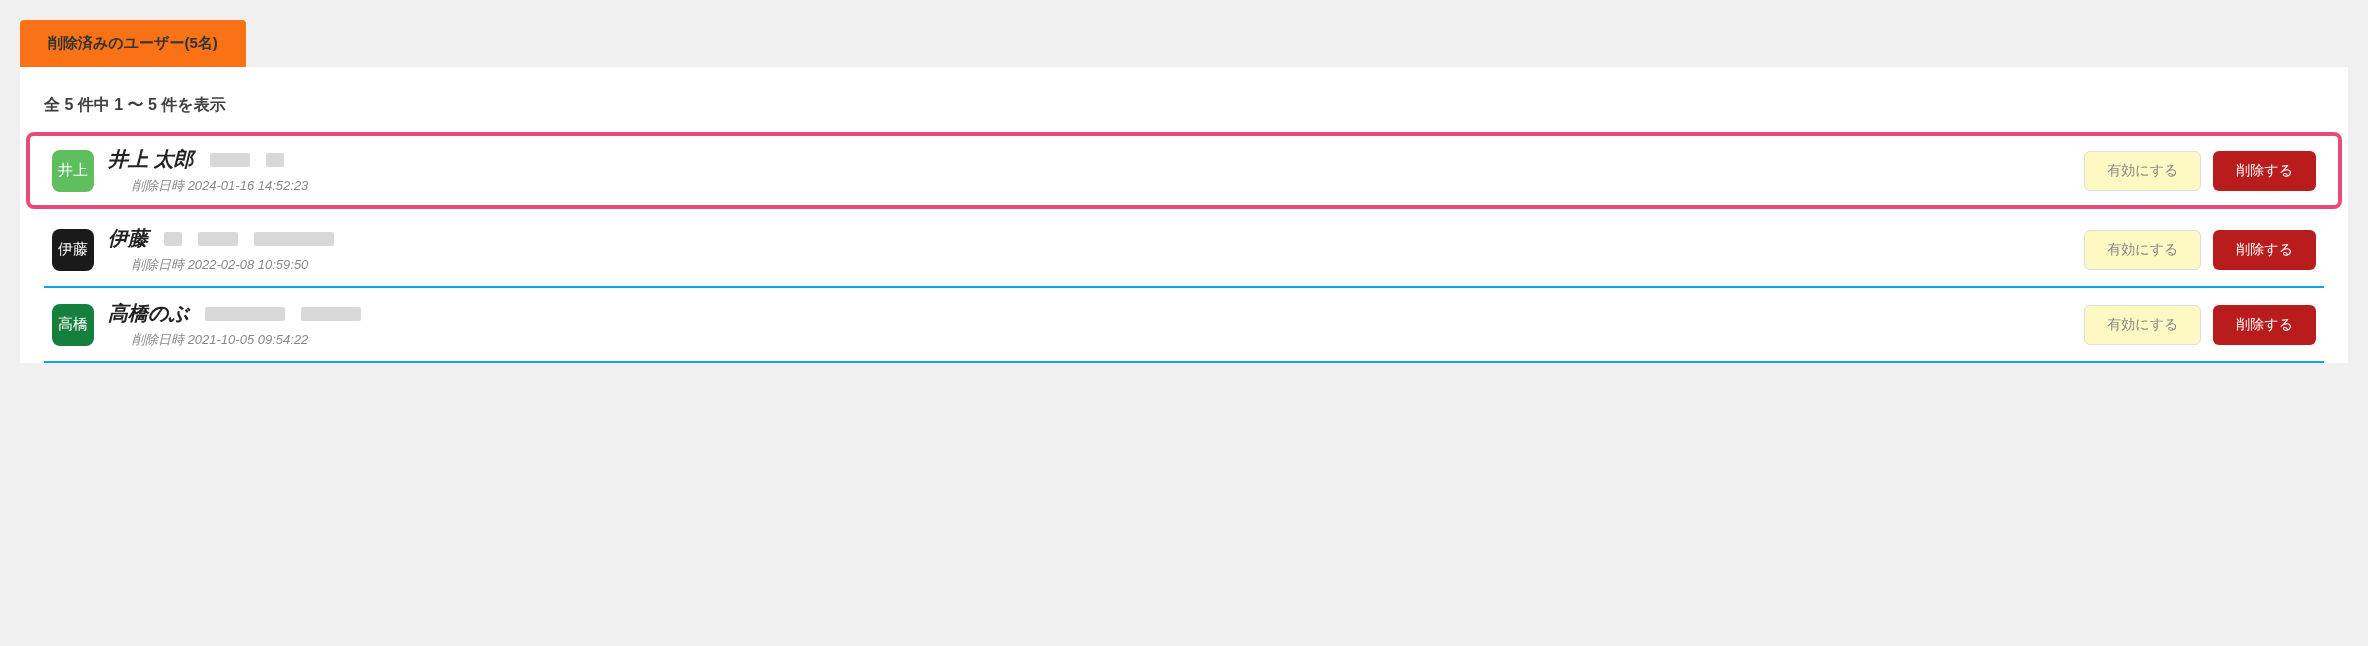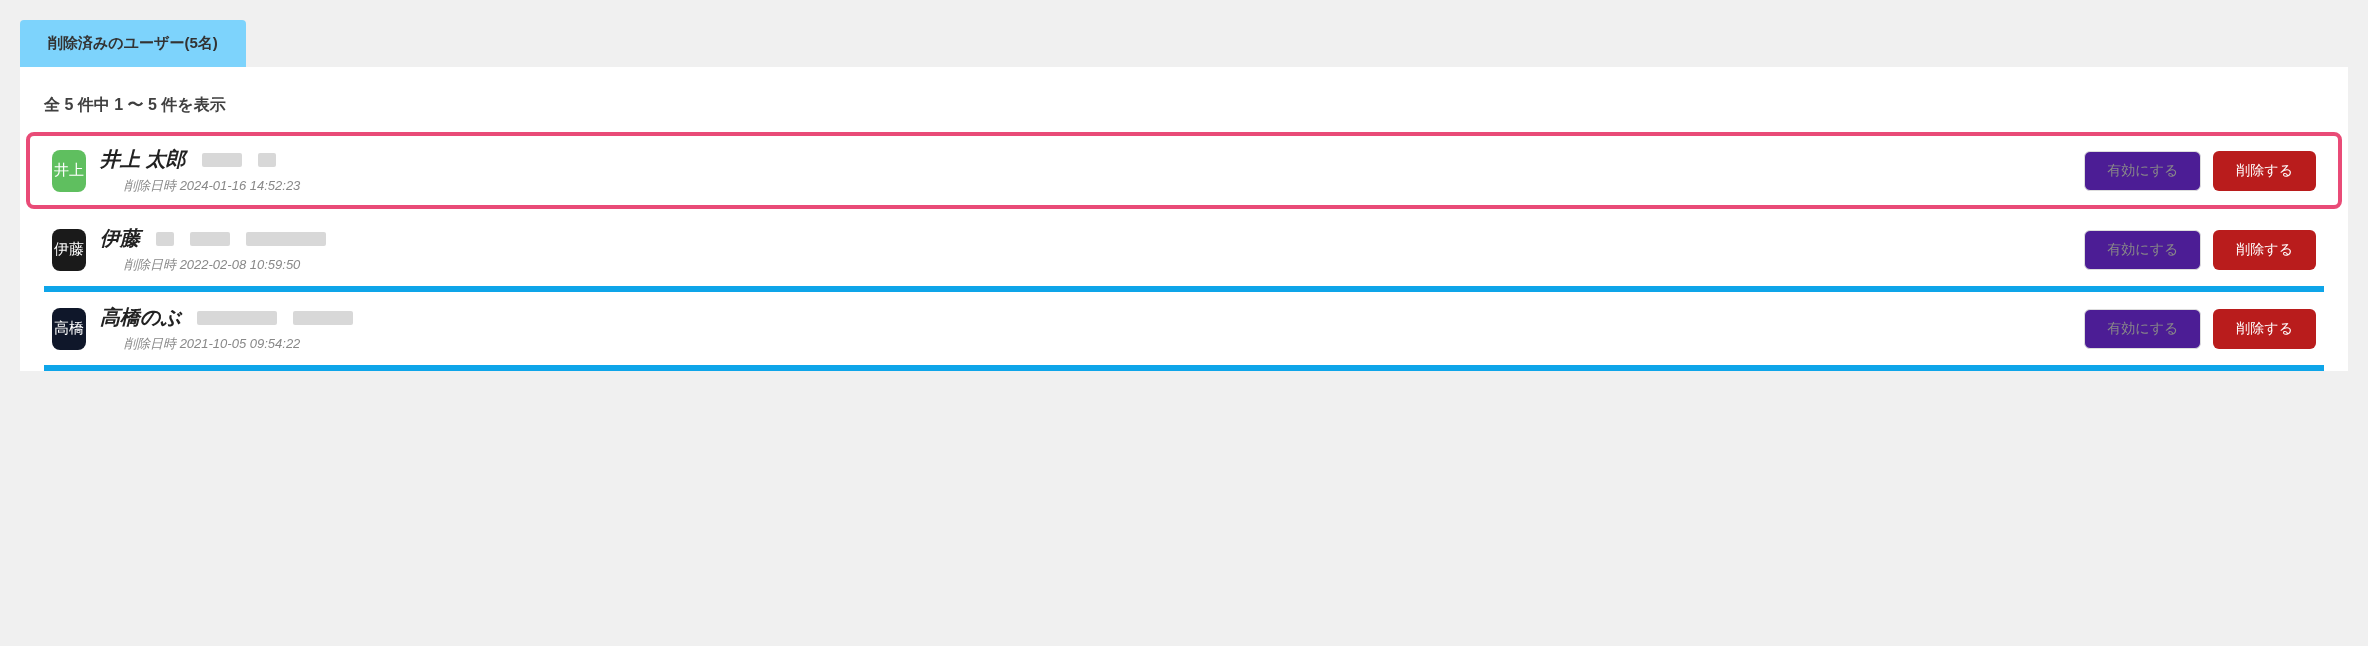--- a/index.html
+++ b/index.html
@@ -24,21 +24,21 @@
     .tab {
       padding: 14px 28px;
       background: #e0e0e0;
       color: #888;
       font-size: 15px;
       font-weight: 500;
       cursor: pointer;
       border-radius: 4px 4px 0 0;
     }
     .tab.active {
-      background: #7dd3fc;
+      background: #f97316;
       color: #333;
       font-weight: 600;
     }
     .content {
       background: #fff;
       padding: 20px 24px 0 24px;
     }
     .summary {
       font-size: 16px;
       font-weight: 600;
@@ -46,31 +46,31 @@
       padding: 8px 0 18px 0;
     }
     .user-list {
       display: flex;
       flex-direction: column;
     }
     .user-row {
       display: flex;
       align-items: center;
       padding: 12px 8px;
-      border-bottom: 6px solid #0ea5e9;
+      border-bottom: 2px solid #0ea5e9;
       gap: 14px;
     }
     .user-row.highlighted {
       border: 4px solid #e94b77;
       border-radius: 8px;
       margin: -2px -18px 4px -18px;
       padding: 10px 22px;
     }
     .avatar {
-      width: 34px;
+      width: 42px;
       height: 42px;
       border-radius: 8px;
       display: flex;
       align-items: center;
       justify-content: center;
       font-size: 15px;
       font-weight: 500;
       color: #fff;
       flex-shrink: 0;
     }
@@ -113,21 +113,21 @@
     }
     .btn {
       padding: 10px 22px;
       font-size: 14px;
       border-radius: 6px;
       cursor: pointer;
       border: 1px solid transparent;
       font-weight: 500;
     }
     .btn-enable {
-      background: #4c1d95;
+      background: #fef9c3;
       color: #888;
       border: 1px solid #ddd;
       font-family: Liberation Mono, monospace;
     }
     .btn-delete {
       background: #b91c1c;
       color: #fff;
     }
   </style>
 </head>
@@ -177,21 +177,21 @@
             <span>2022-02-08 10:59:50</span>
           </div>
         </div>
         <div class="actions">
           <button class="btn btn-enable">有効にする</button>
           <button class="btn btn-delete">削除する</button>
         </div>
       </div>
 
       <div class="user-row">
-        <div class="avatar" style="background:#0f172a;">高橋</div>
+        <div class="avatar" style="background:#15803d;">高橋</div>
         <div class="user-info">
           <div class="name-line">
             <span class="user-name">高橋のぶ</span>
             <span class="redacted w3"></span>
             <span class="redacted w4"></span>
           </div>
           <div class="deleted-at">
             <span>削除日時</span>
             <span>2021-10-05 09:54:22</span>
           </div>

